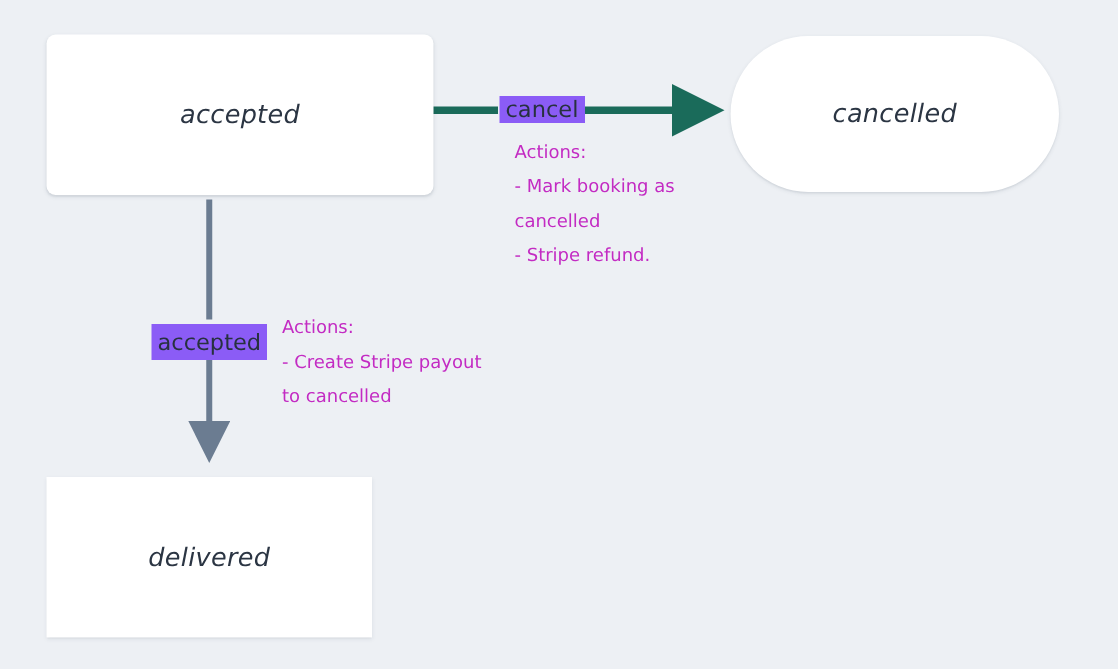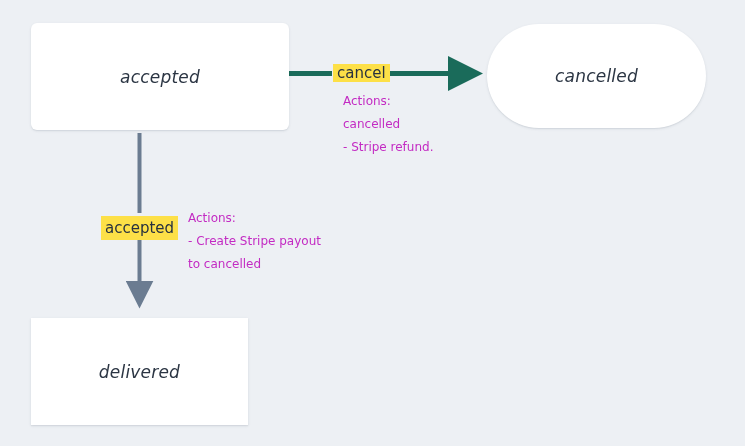--- a/index.html
+++ b/index.html
@@ -69,21 +69,21 @@
     height: 446px;
     pointer-events: none;
   }
 
   
   .edge-label {
     position: absolute;
     font-size: 15px;
     color: #27313f;
     white-space: nowrap;
-    background: #fde047;
+    background: #8b5cf6;
   }
   #label-cancel {
     left: 333px;
     top: 64px;
     padding: 0 4px;
   }
   #label-complete {
     left: 101px;
     top: 216px;
     padding: 3px 4px;
@@ -146,20 +146,21 @@
   <div class="node" id="node-delivered">
     <span class="node-label">delivered</span>
   </div>
 
   <div class="edge-label" id="label-cancel">cancel</div>
 
   <div class="edge-label" id="label-complete">accepted</div>
 
   <div class="actions-block" id="actions-cancel">
     <span class="actions-line">Actions:</span>
+    <span class="actions-line">- Mark booking as</span>
     <span class="actions-line">cancelled</span>
     <span class="actions-line">- Stripe refund.</span>
   </div>
 
   <div class="actions-block" id="actions-complete">
     <span class="actions-line">Actions:</span>
     <span class="actions-line">- Create Stripe payout</span>
     <span class="actions-line">to cancelled</span>
   </div>
 

